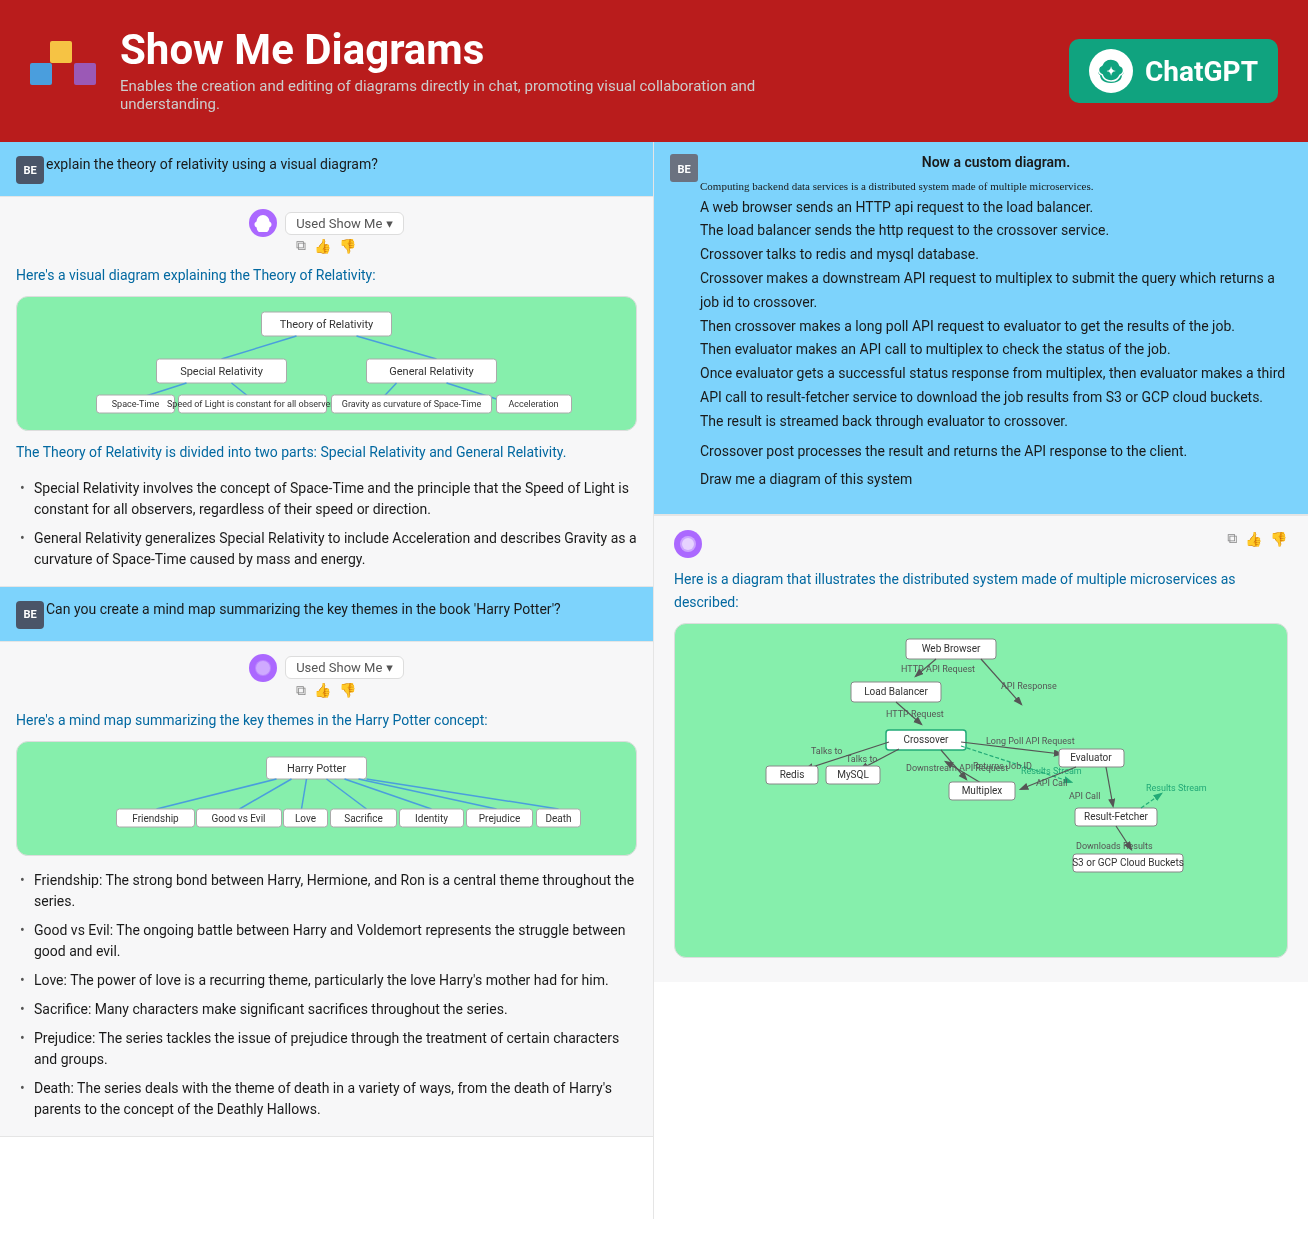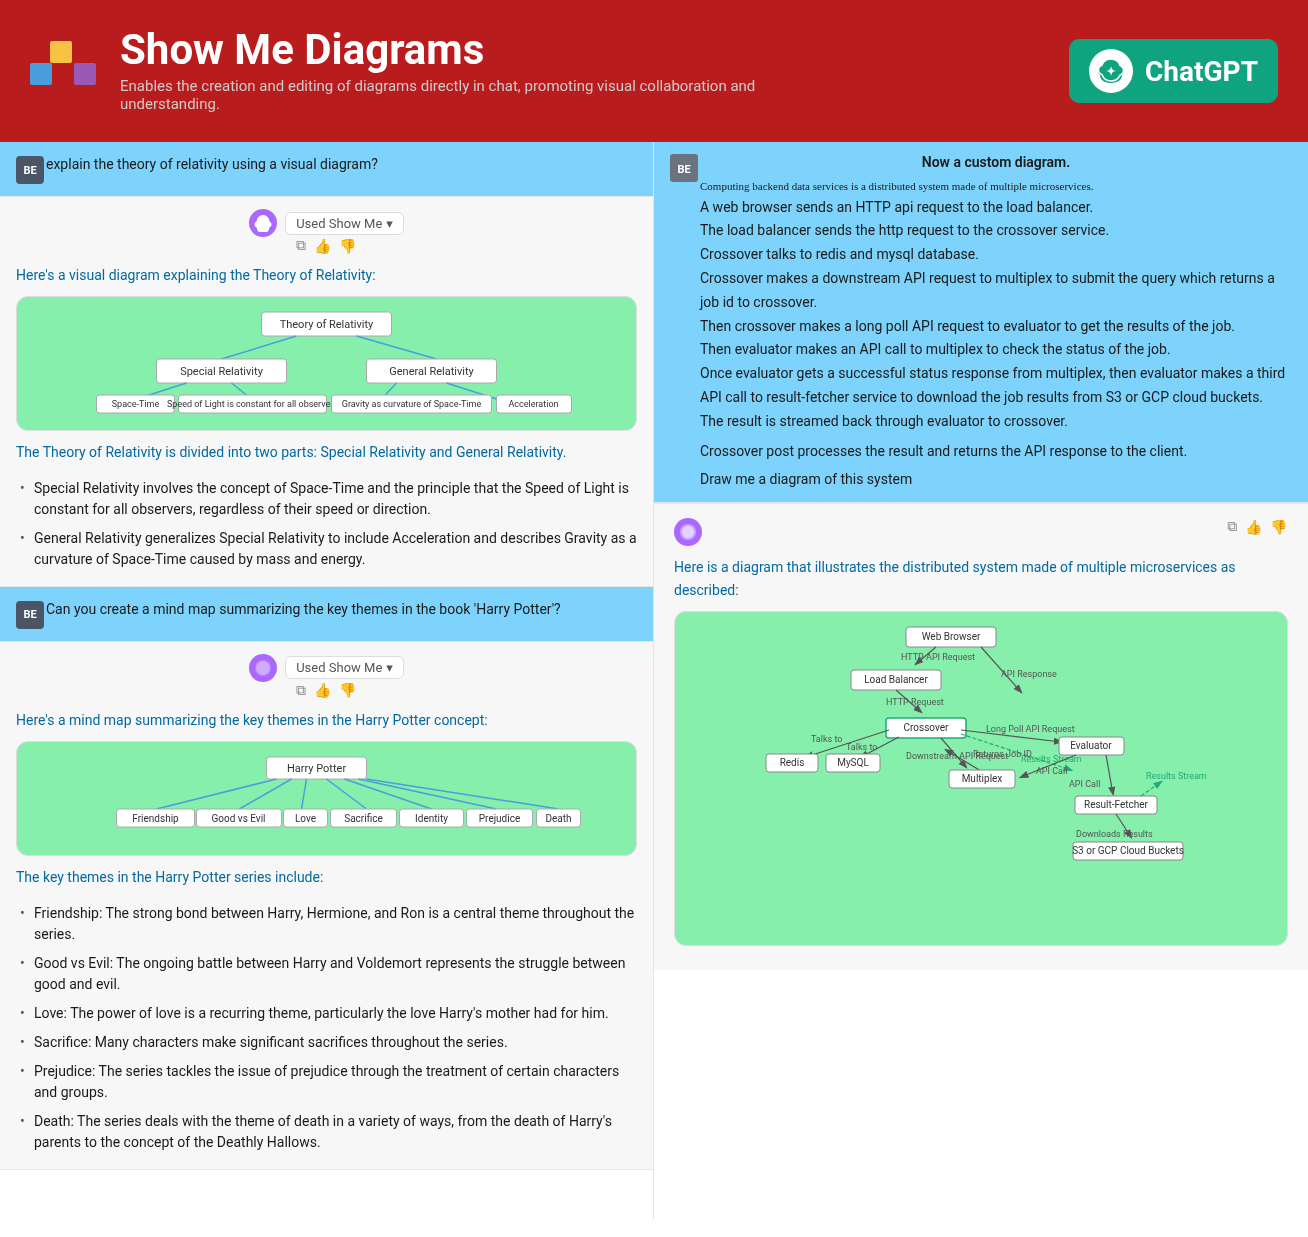--- a/index.html
+++ b/index.html
@@ -369,21 +369,20 @@
           <text x="355" y="70" text-anchor="middle" font-size="10" fill="#333">Identity</text>
 
           <rect x="390" y="57" width="66" height="18" rx="3" fill="white" stroke="#aaa" stroke-width="1"></rect>
           <text x="423" y="70" text-anchor="middle" font-size="10" fill="#333">Prejudice</text>
 
           <rect x="460" y="57" width="44" height="18" rx="3" fill="white" stroke="#aaa" stroke-width="1"></rect>
           <text x="482" y="70" text-anchor="middle" font-size="10" fill="#333">Death</text>
         </svg>
       </div>
 
-      <div class="assistant-text">The key themes in the Harry Potter series include:</div>
 
       <ul class="bullet-list">
         <li>Friendship: The strong bond between Harry, Hermione, and Ron is a central theme throughout the series.</li>
         <li>Good vs Evil: The ongoing battle between Harry and Voldemort represents the struggle between good and evil.</li>
         <li>Love: The power of love is a recurring theme, particularly the love Harry's mother had for him.</li>
         <li>Sacrifice: Many characters make significant sacrifices throughout the series.</li>
         <li>Prejudice: The series tackles the issue of prejudice through the treatment of certain characters and groups.</li>
         <li>Death: The series deals with the theme of death in a variety of ways, from the death of Harry's parents to the concept of the Deathly Hallows.</li>
       </ul>
     </div>
@@ -403,21 +402,21 @@
         <p style="font-size:11px; line-height:1.6;font-family:Liberation Serif, serif;">Computing backend data services is a distributed system made of multiple microservices.</p>
         <p style="margin-bottom:6px; font-size:14px; line-height:1.7;">A web browser sends an HTTP api request to the load balancer.<br>
         The load balancer sends the http request to the crossover service.<br>
         Crossover talks to redis and mysql database.<br>
         Crossover makes a downstream API request to multiplex to submit the query which returns a job id to crossover.<br>
         Then crossover makes a long poll API request to evaluator to get the results of the job.<br>
         Then evaluator makes an API call to multiplex to check the status of the job.<br>
         Once evaluator gets a successful status response from multiplex, then evaluator makes a third API call to result-fetcher service to download the job results from S3 or GCP cloud buckets.<br>
         The result is streamed back through evaluator to crossover.</p>
         <p style="margin-bottom:6px; font-size:14px; line-height:1.6;">Crossover post processes the result and returns the API response to the client.</p>
-        <p style="margin-bottom:0; font-size:14px; line-height:1.6;">Draw me a diagram of this system</p>
+        <p style="margin-bottom:12px; font-size:14px; line-height:1.6;">Draw me a diagram of this system</p>
       </div>
     </div>
 
     <div class="right-assistant-block">
       <div class="right-assistant-header">
         <div style="display:flex; align-items:center; gap:8px;">
           <div class="assistant-icon">
             <svg width="18" height="18" viewBox="0 0 18 18">
               <circle cx="9" cy="9" r="8" fill="rgba(255,255,255,0.4)"></circle>
               <path d="M9 3a6 6 0 1 0 0 12A6 6 0 0 0 9 3z" fill="white" opacity="0.5"></path>

